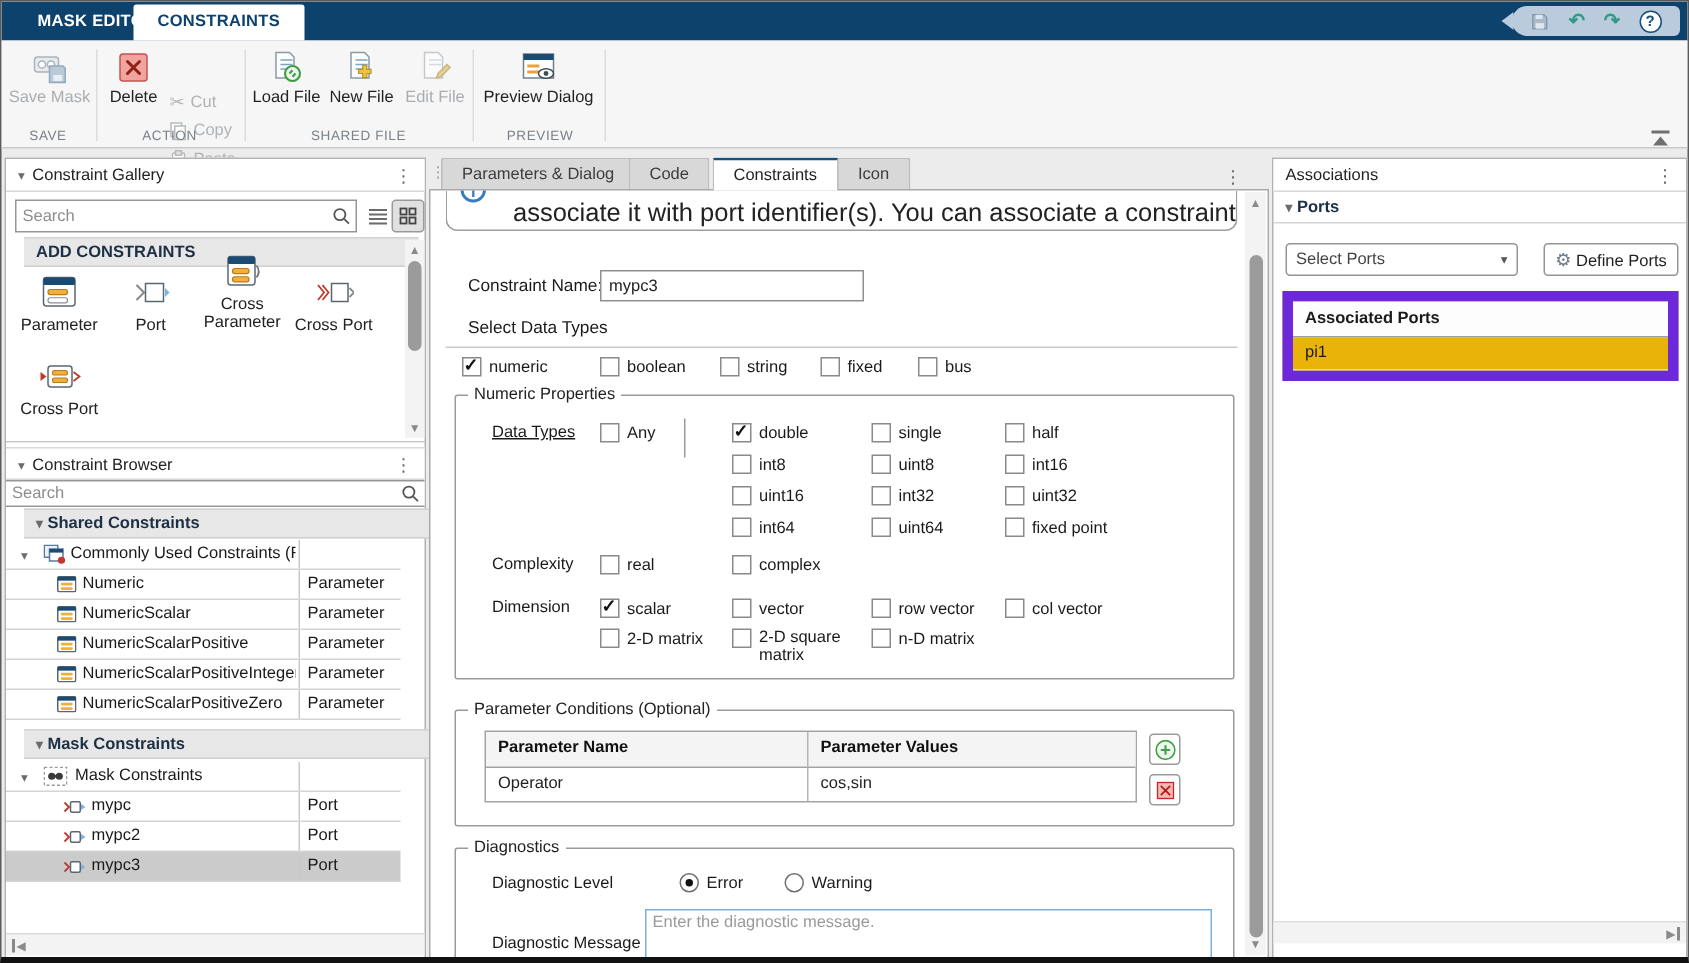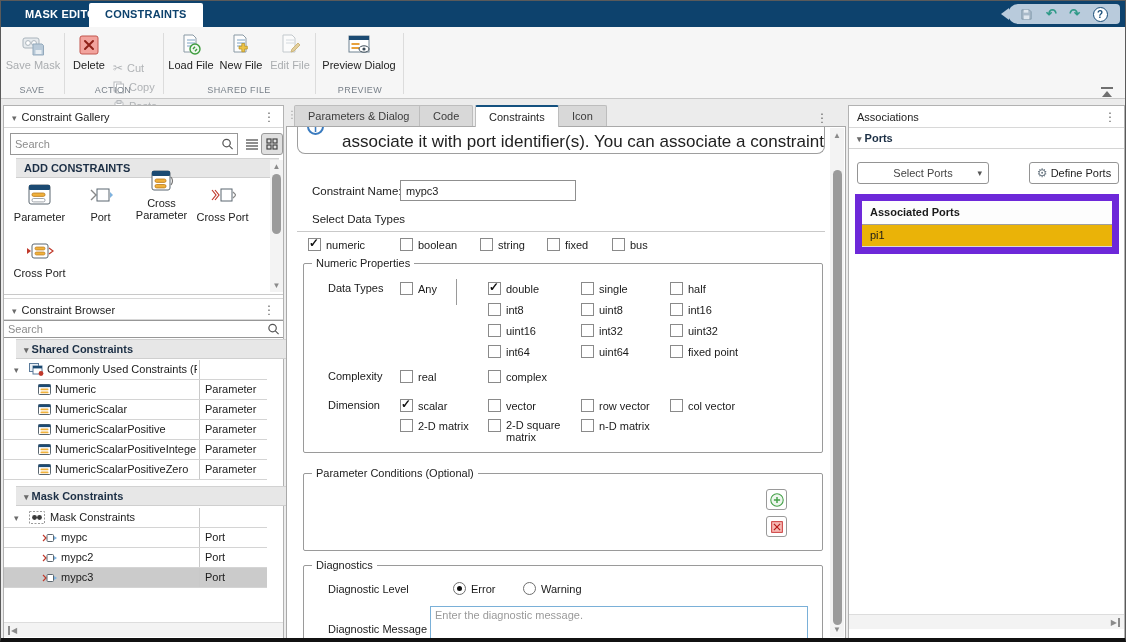--- a/index.html
+++ b/index.html
@@ -499,21 +499,21 @@
         <span class="box"></span>
         <span>fixed</span>
       </div>
       <div class="cbrow" style="left:325px; top:111px;">
         <span class="box"></span>
         <span>bus</span>
       </div>
 
       <fieldset style="left:16px; top:130px; width:520px; height:196px;">
         <legend>Numeric Properties</legend>
-        <div class="flabel" style="left:24px; top:13px;">Data Types</div>
+        <div class="flabel" style="left:24px; top:13px;text-decoration:underline;">Data Types</div>
         <div class="cbrow" style="left:96px; top:13px;">
           <span class="box"></span>
           <span>Any</span>
         </div>
         <div class="vdiv" style="left:152px; top:10px; height:26px;"></div>
 
         <div class="cbrow" style="left:184px; top:13px;">
           <span class="box checked"></span>
           <span>double</span>
           </div>
@@ -601,20 +601,30 @@
           <span style="line-height:12px;">2-D square matrix</span>
           </div>
         <div class="cbrow" style="left:277px; top:150px;">
           <span class="box"></span>
           <span>n-D matrix</span>
           </div>
       </fieldset>
 
       <fieldset style="left:16px; top:340px; width:520px; height:84px;">
         <legend>Parameter Conditions (Optional)</legend>
+        <div class="pc-table" style="left:19px; top:8px; width:435px;">
+          <div class="pc-hrow">
+            <div class="pc-c1">Parameter Name</div>
+            <div class="pc-c2">Parameter Values</div>
+          </div>
+          <div class="pc-drow">
+            <div class="pc-c1">Operator</div>
+            <div class="pc-c2">cos,sin</div>
+          </div>
+        </div>
         <div class="sqbtn" style="left:462px; top:10px;">
           <svg width="16" height="16" viewBox="0 0 18 18">
             <circle cx="9" cy="9" r="7" fill="#eef7ee" stroke="#43a047" stroke-width="1.2"></circle>
             <path d="M9 5.5v7M5.5 9h7" stroke="#43a047" stroke-width="1.6"></path>
           </svg>
         </div>
         <div class="sqbtn" style="left:462px; top:37px;">
           <svg width="16" height="16" viewBox="0 0 18 18">
             <rect x="3" y="3" width="12" height="12" fill="#f6b9b4" stroke="#c62828"></rect>
             <path d="M5.5 5.5l7 7M12.5 5.5l-7 7" stroke="#b71c1c" stroke-width="1.4"></path>
@@ -649,21 +659,21 @@
     <div class="p-header">
       <span style="margin-left:8px;">Associations</span>
       <span class="kebab" style="right:8px;">⋮</span>
     </div>
     <div style="position:absolute; left:0; right:0; top:22px; height:21px; border-bottom:1px solid #d4d4d4; font-size:11px;
                 font-weight:700; color:#1c2f45; line-height:21px; padding-left:8px;">
       <span class="tri">▾</span>
       <span>Ports</span>
     </div>
 
-    <div class="combo" style="left:8px; top:56px; width:132px;text-align:center;">
+    <div class="combo" style="left:8px; top:56px; width:155px;">
       <span>Select Ports</span>
       <span class="arr">▾</span>
     </div>
     <div class="btn" style="left:180px; top:56px; width:90px;">
       <span style="color:#6d7a85; font-size:12px;">⚙</span>
       <span>Define Ports</span>
     </div>
 
     <div class="ap-table" style="left:6px; top:88px; width:264px;">
       <div class="ap-h">Associated Ports</div>

